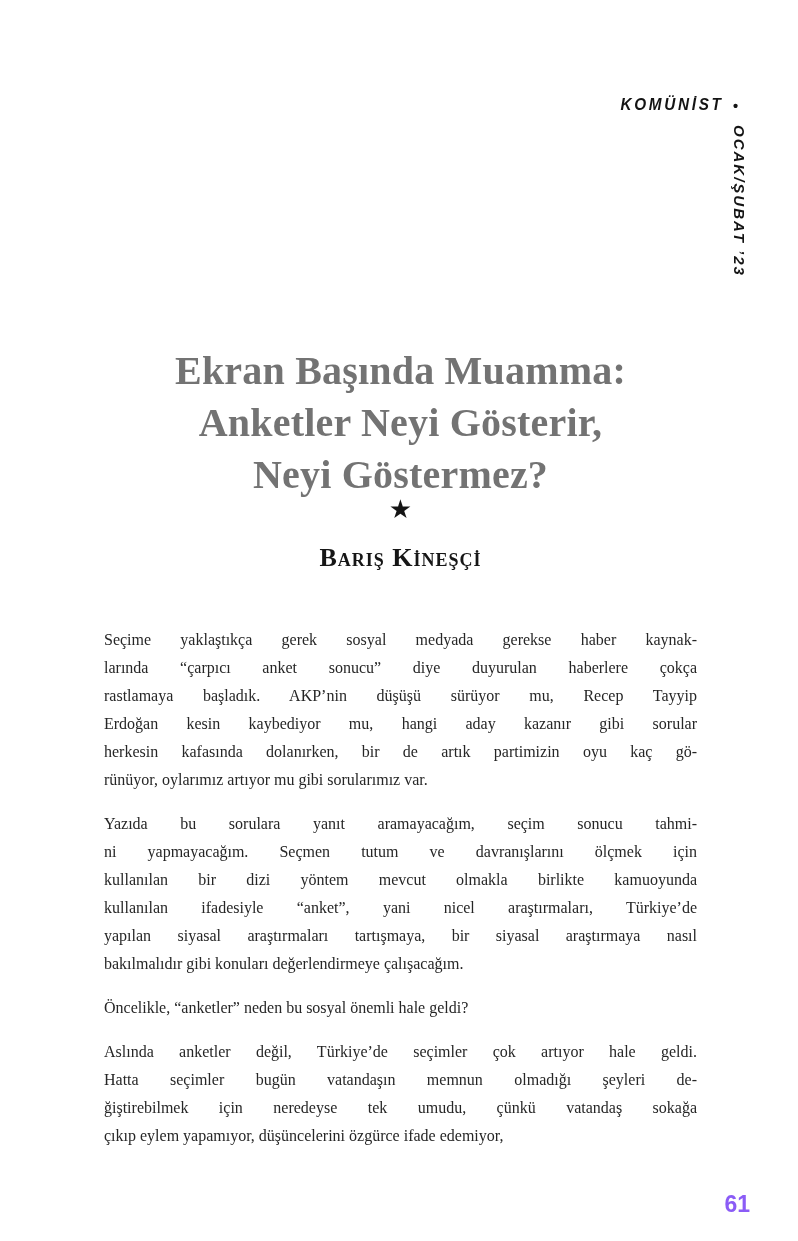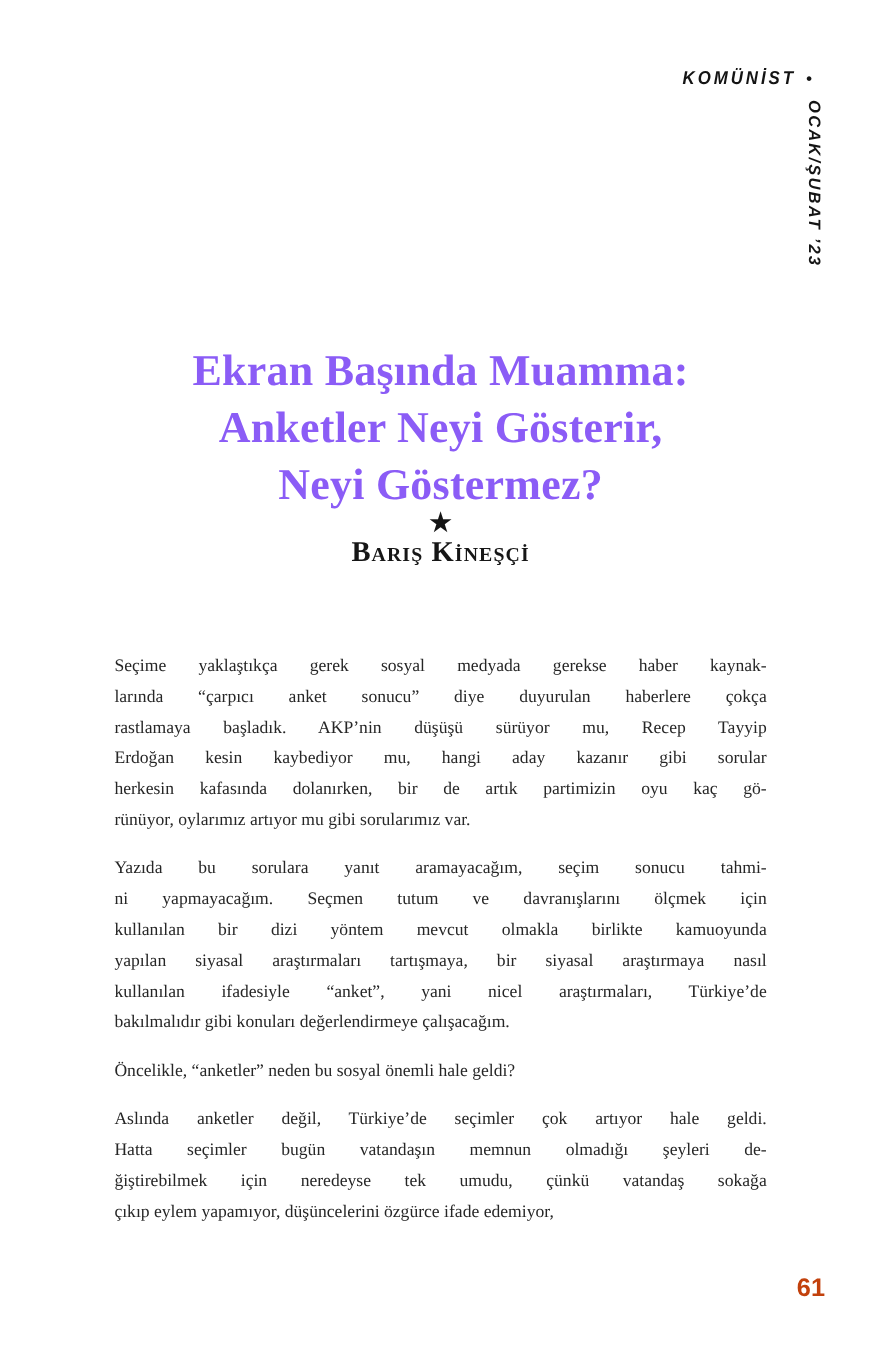--- a/index.html
+++ b/index.html
@@ -7,20 +7,21 @@
     padding: 0;
     background: #ffffff;
   }
   .page {
     position: relative;
     width: 798px;
     height: 1203px;
     background: #ffffff;
     overflow: hidden;
     font-family: "Liberation Serif", "DejaVu Serif", serif;
+    margin-top: 34px;
   }
 
   
   .masthead {
     position: absolute;
     top: 61px;
     right: 60px;
     display: flex;
     align-items: center;
     gap: 9px;
@@ -62,37 +63,37 @@
   .title {
     position: absolute;
     left: 104px;
     top: 311px;
     width: 593px;
     margin: 0;
     text-align: center;
     font-weight: 700;
     font-size: 40px;
     line-height: 52px;
-    color: #8b5cf6;
+    color: #737373;
     letter-spacing: 0.2px;
   }
   .star {
     position: absolute;
     left: 104px;
     top: 462px;
     width: 593px;
     text-align: center;
     font-size: 26px;
     line-height: 28px;
     color: #141414;
   }
   .author {
     position: absolute;
     left: 104px;
-    top: 487px;
+    top: 509px;
     width: 593px;
     text-align: center;
     font-weight: 700;
     font-size: 26px;
     line-height: 30px;
     font-variant-caps: small-caps;
     letter-spacing: 1px;
     color: #161616;
   }
 
@@ -117,21 +118,21 @@
 
   
   .page-number {
     position: absolute;
     top: 1158px;
     right: 48px;
     font-family: "Liberation Sans", "DejaVu Sans", sans-serif;
     font-weight: 600;
     font-size: 23px;
     line-height: 24px;
-    color: #c2410c;
+    color: #8b5cf6;
   }
 </style>
 </head>
 <body>
 
 <div class="page">
 
   <div class="masthead">
     <span class="mag-name">KOMÜNİST</span>
     <span class="bullet">•</span>
@@ -155,22 +156,22 @@
         <div class="line">larında “çarpıcı anket sonucu” diye duyurulan haberlere çokça</div>
         <div class="line">rastlamaya başladık. AKP’nin düşüşü sürüyor mu, Recep Tayyip</div>
         <div class="line">Erdoğan kesin kaybediyor mu, hangi aday kazanır gibi sorular</div>
         <div class="line">herkesin kafasında dolanırken, bir de artık partimizin oyu kaç gö-</div>
         <div class="line para-last">rünüyor, oylarımız artıyor mu gibi sorularımız var.</div>
       </div>
       <div class="para">
         <div class="line">Yazıda bu sorulara yanıt aramayacağım, seçim sonucu tahmi-</div>
         <div class="line">ni yapmayacağım. Seçmen tutum ve davranışlarını ölçmek için</div>
         <div class="line">kullanılan bir dizi yöntem mevcut olmakla birlikte kamuoyunda</div>
+        <div class="line">kullanılan ifadesiyle “anket”, yani nicel araştırmaları, Türkiye’de</div>
         <div class="line">yapılan siyasal araştırmaları tartışmaya, bir siyasal araştırmaya nasıl</div>
-        <div class="line">kullanılan ifadesiyle “anket”, yani nicel araştırmaları, Türkiye’de</div>
         <div class="line para-last">bakılmalıdır gibi konuları değerlendirmeye çalışacağım.</div>
       </div>
       <div class="para">
         <div class="line para-last">Öncelikle, “anketler” neden bu sosyal önemli hale geldi?</div>
       </div>
       <div class="para">
         <div class="line">Aslında anketler değil, Türkiye’de seçimler çok artıyor hale geldi.</div>
         <div class="line">Hatta seçimler bugün vatandaşın memnun olmadığı şeyleri de-</div>
         <div class="line">ğiştirebilmek için neredeyse tek umudu, çünkü vatandaş sokağa</div>
         <div class="line para-last">çıkıp eylem yapamıyor, düşüncelerini özgürce ifade edemiyor,</div>

